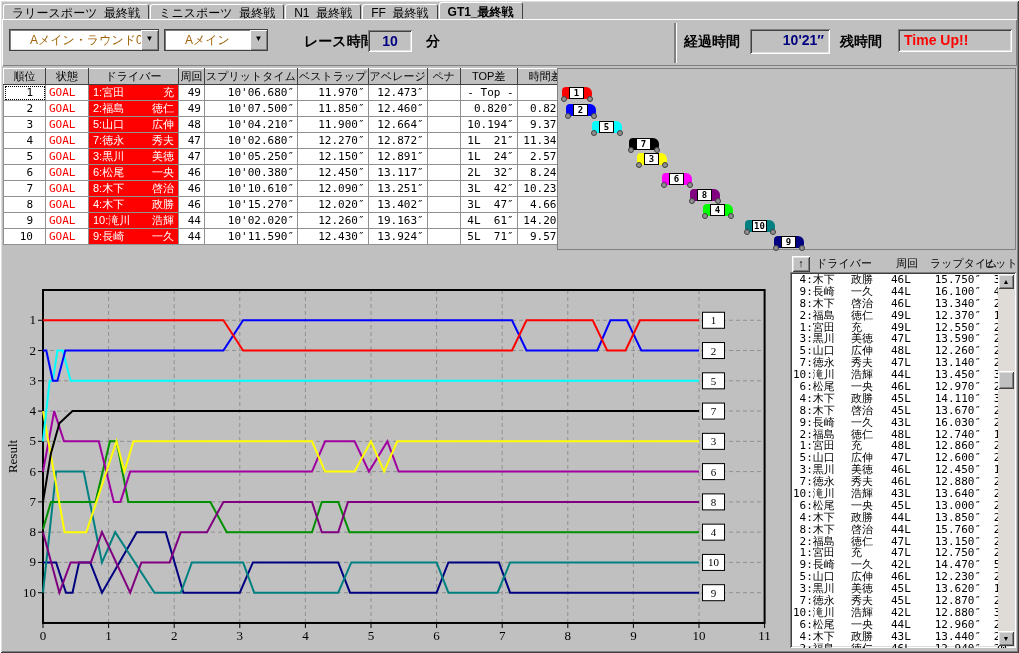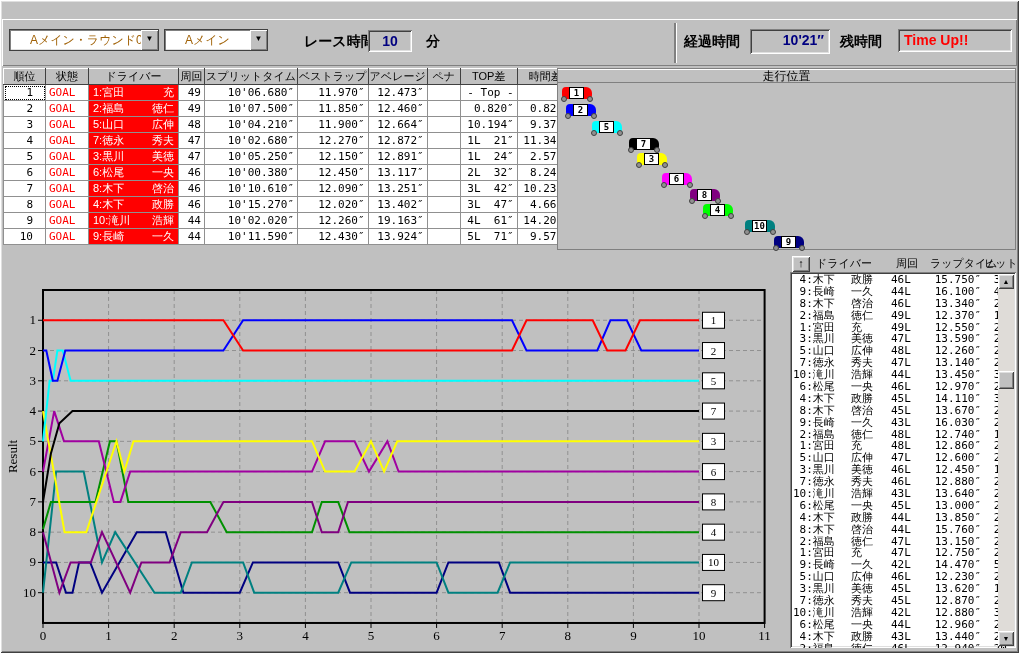--- a/index.html
+++ b/index.html
@@ -84,20 +84,27 @@
   .sbtn { position:absolute; left:0; width:16px; height:15px; background:#C0C0C0;
           font-size:7px; line-height:15px; text-align:center; }
   .sbtn.up { top:0; } .sbtn.down { bottom:0; }
   .sthumb { position:absolute; left:0; top:97px; width:16px; height:18px; background:#C0C0C0; }
 </style>
 </head>
 <body>
 
 <div id="root">
 
+  <div id="tabbar">
+      <div class="tab">ラリースポーツ_最終戦</div>
+      <div class="tab">ミニスポーツ_最終戦</div>
+      <div class="tab">N1_最終戦</div>
+      <div class="tab">FF_最終戦</div>
+      <div class="tab active">GT1_最終戦</div>
+    </div>
 
   <div id="controlbar" class="raised1">
     <div class="combo" style="left:8px; top:11px; width:148px;">
       <span class="ctext">Aメイン・ラウンド01</span>
       <span class="cbtn raised1">▼</span>
     </div>
     <div class="combo" style="left:163px; top:11px; width:102px;">
       <span class="ctext">Aメイン</span>
       <span class="cbtn raised1">▼</span>
     </div>
@@ -258,21 +265,20 @@
             <td class="num">13.924″</td>
             <td class="num"></td>
             <td class="num">5L  71″</td>
             <td class="num">9.570″</td>
           </tr>
         </tbody>
       </table>
     </div>
 
   <div id="pospanel">
-    <div class="ptitle">走行位置</div>
     <div id="cars">
         <div class="pcar" style="left: 4px; top: 3px;">
           <div class="body" style="background: rgb(255, 0, 0);"></div>
           <div class="wheel l"></div>
           <div class="wheel r"></div>
           <div class="plate">1</div>
         </div>
         <div class="pcar" style="left: 8px; top: 20px;">
           <div class="body" style="background: rgb(0, 0, 255);"></div>
           <div class="wheel l"></div>

